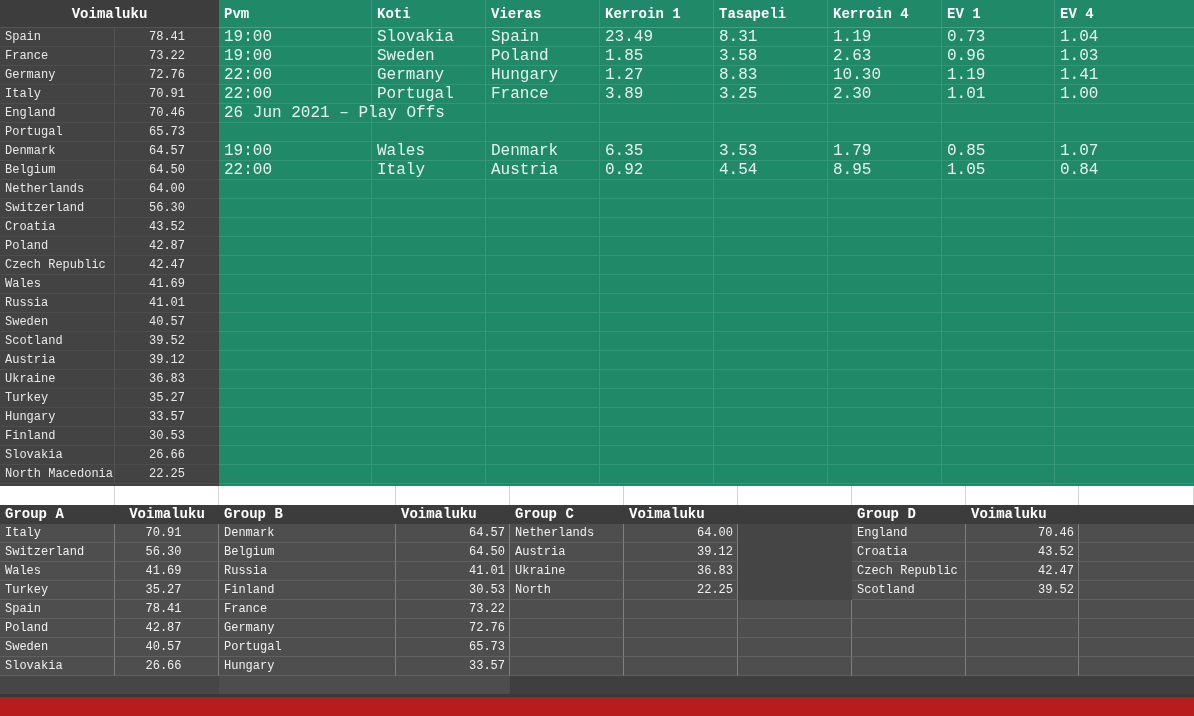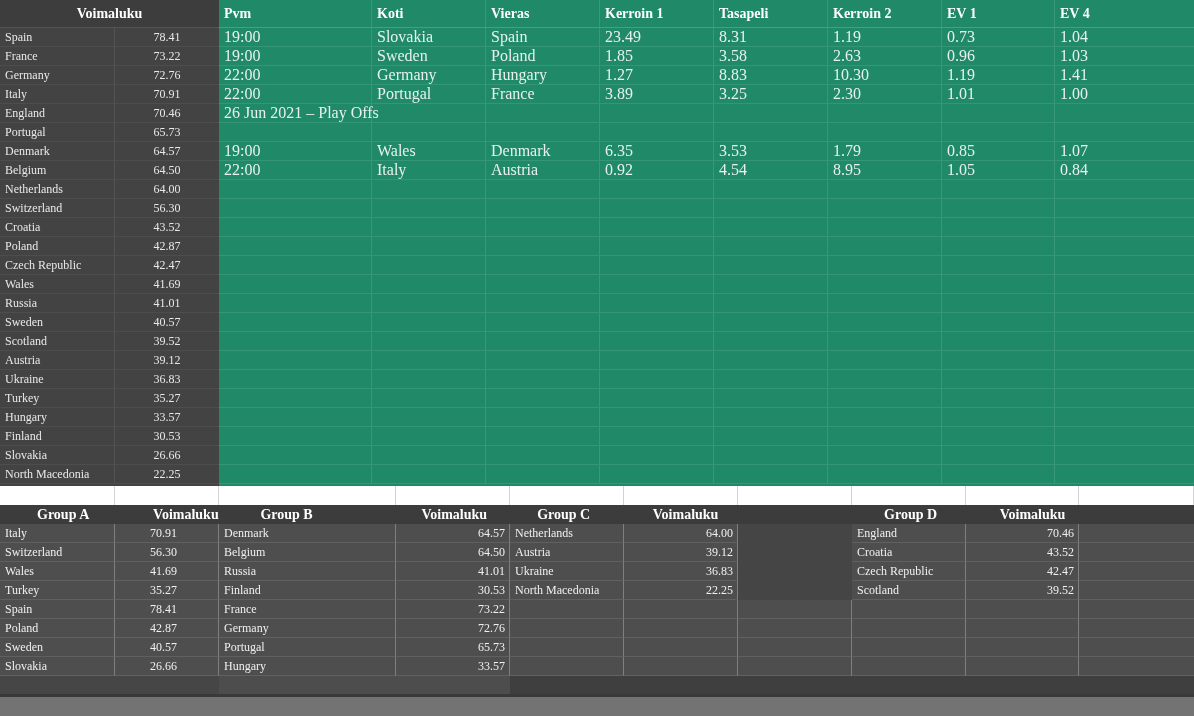--- a/index.html
+++ b/index.html
@@ -1,19 +1,19 @@
 <!DOCTYPE html>
 <html><head>
 <meta charset="utf-8">
 <style>
   html,body { margin:0; padding:0; background:#2b2b2b; }
   .stage {
     position:relative; width:1194px; height:716px; overflow:hidden;
-    font-family:Liberation Serif, serif;
-    background:#737373;
+    font-family:Liberation Mono, monospace;
+    background:#b91c1c;
   }
   .stage * { box-sizing:border-box; }
 
   
   .top { position:absolute; left:0; top:0; width:1194px; height:486px; display:flex; }
 
   .rank-panel { width:219px; height:486px; background:#434343; flex:none; }
   .rank-title {
     height:28px; line-height:28px; background:#3d3d3d; color:#ffffff;
     font-weight:bold; font-size:14px; text-align:center;
@@ -37,21 +37,21 @@
   .fw4{width:114px}.fw5{width:114px}.fw6{width:113px}.fw7{width:115px;border-right:none}
 
   
   .gap { position:absolute; left:0; top:486px; width:1194px; height:19px; background:#ffffff; display:flex; }
   .gap .gcell { height:19px; border-right:1px solid #d2d2d2; }
 
   
   .groups { position:absolute; left:0; top:505px; width:1194px; }
   .ghead { display:flex; height:19px; line-height:19px; background:#3c3c3c; color:#ffffff;
     font-weight:bold; font-size:14px; }
-  .ghead .gc { white-space:nowrap;margin-left:32px; }
+  .ghead .gc { white-space:nowrap; }
   .grow { display:flex; height:19px; line-height:18px; font-size:12px; color:#f0f0f0; }
   .gc { padding-left:5px; }
   .gw0{width:115px}.gw1{width:104px}.gw2{width:177px}.gw3{width:114px}.gw4{width:114px}
   .gw5{width:114px}.gw6{width:114px}.gw7{width:114px}.gw8{width:113px}.gw9{width:115px}
   .lit { background:#4e4e4e; border-right:1px solid rgba(255,255,255,0.28);
     border-bottom:1px solid rgba(255,255,255,0.10); }
   .dim { background:#454545; padding:0; }
   .valc { text-align:center; padding-left:0; padding-right:6px; }
   .valr { text-align:right; padding-left:0; padding-right:4px; }
   .hdrc { text-align:center; padding-left:0; }
@@ -170,21 +170,21 @@
         </div>
     </div>
 
     <div class="fx-panel">
       <div class="fx-header" id="fx-header">
           <div class="cell fw0">Pvm</div>
           <div class="cell fw1">Koti</div>
           <div class="cell fw2">Vieras</div>
           <div class="cell fw3">Kerroin 1</div>
           <div class="cell fw4">Tasapeli</div>
-          <div class="cell fw5">Kerroin 2</div>
+          <div class="cell fw5">Kerroin 4</div>
           <div class="cell fw6">EV 1</div>
           <div class="cell fw7">EV 4</div>
         </div>
       <div id="fx-rows">
           <div class="fx-row">
             <div class="cell fw0">19:00</div>
             <div class="cell fw1">Slovakia</div>
             <div class="cell fw2">Spain</div>
             <div class="cell fw3">23.49</div>
             <div class="cell fw4">8.31</div>

